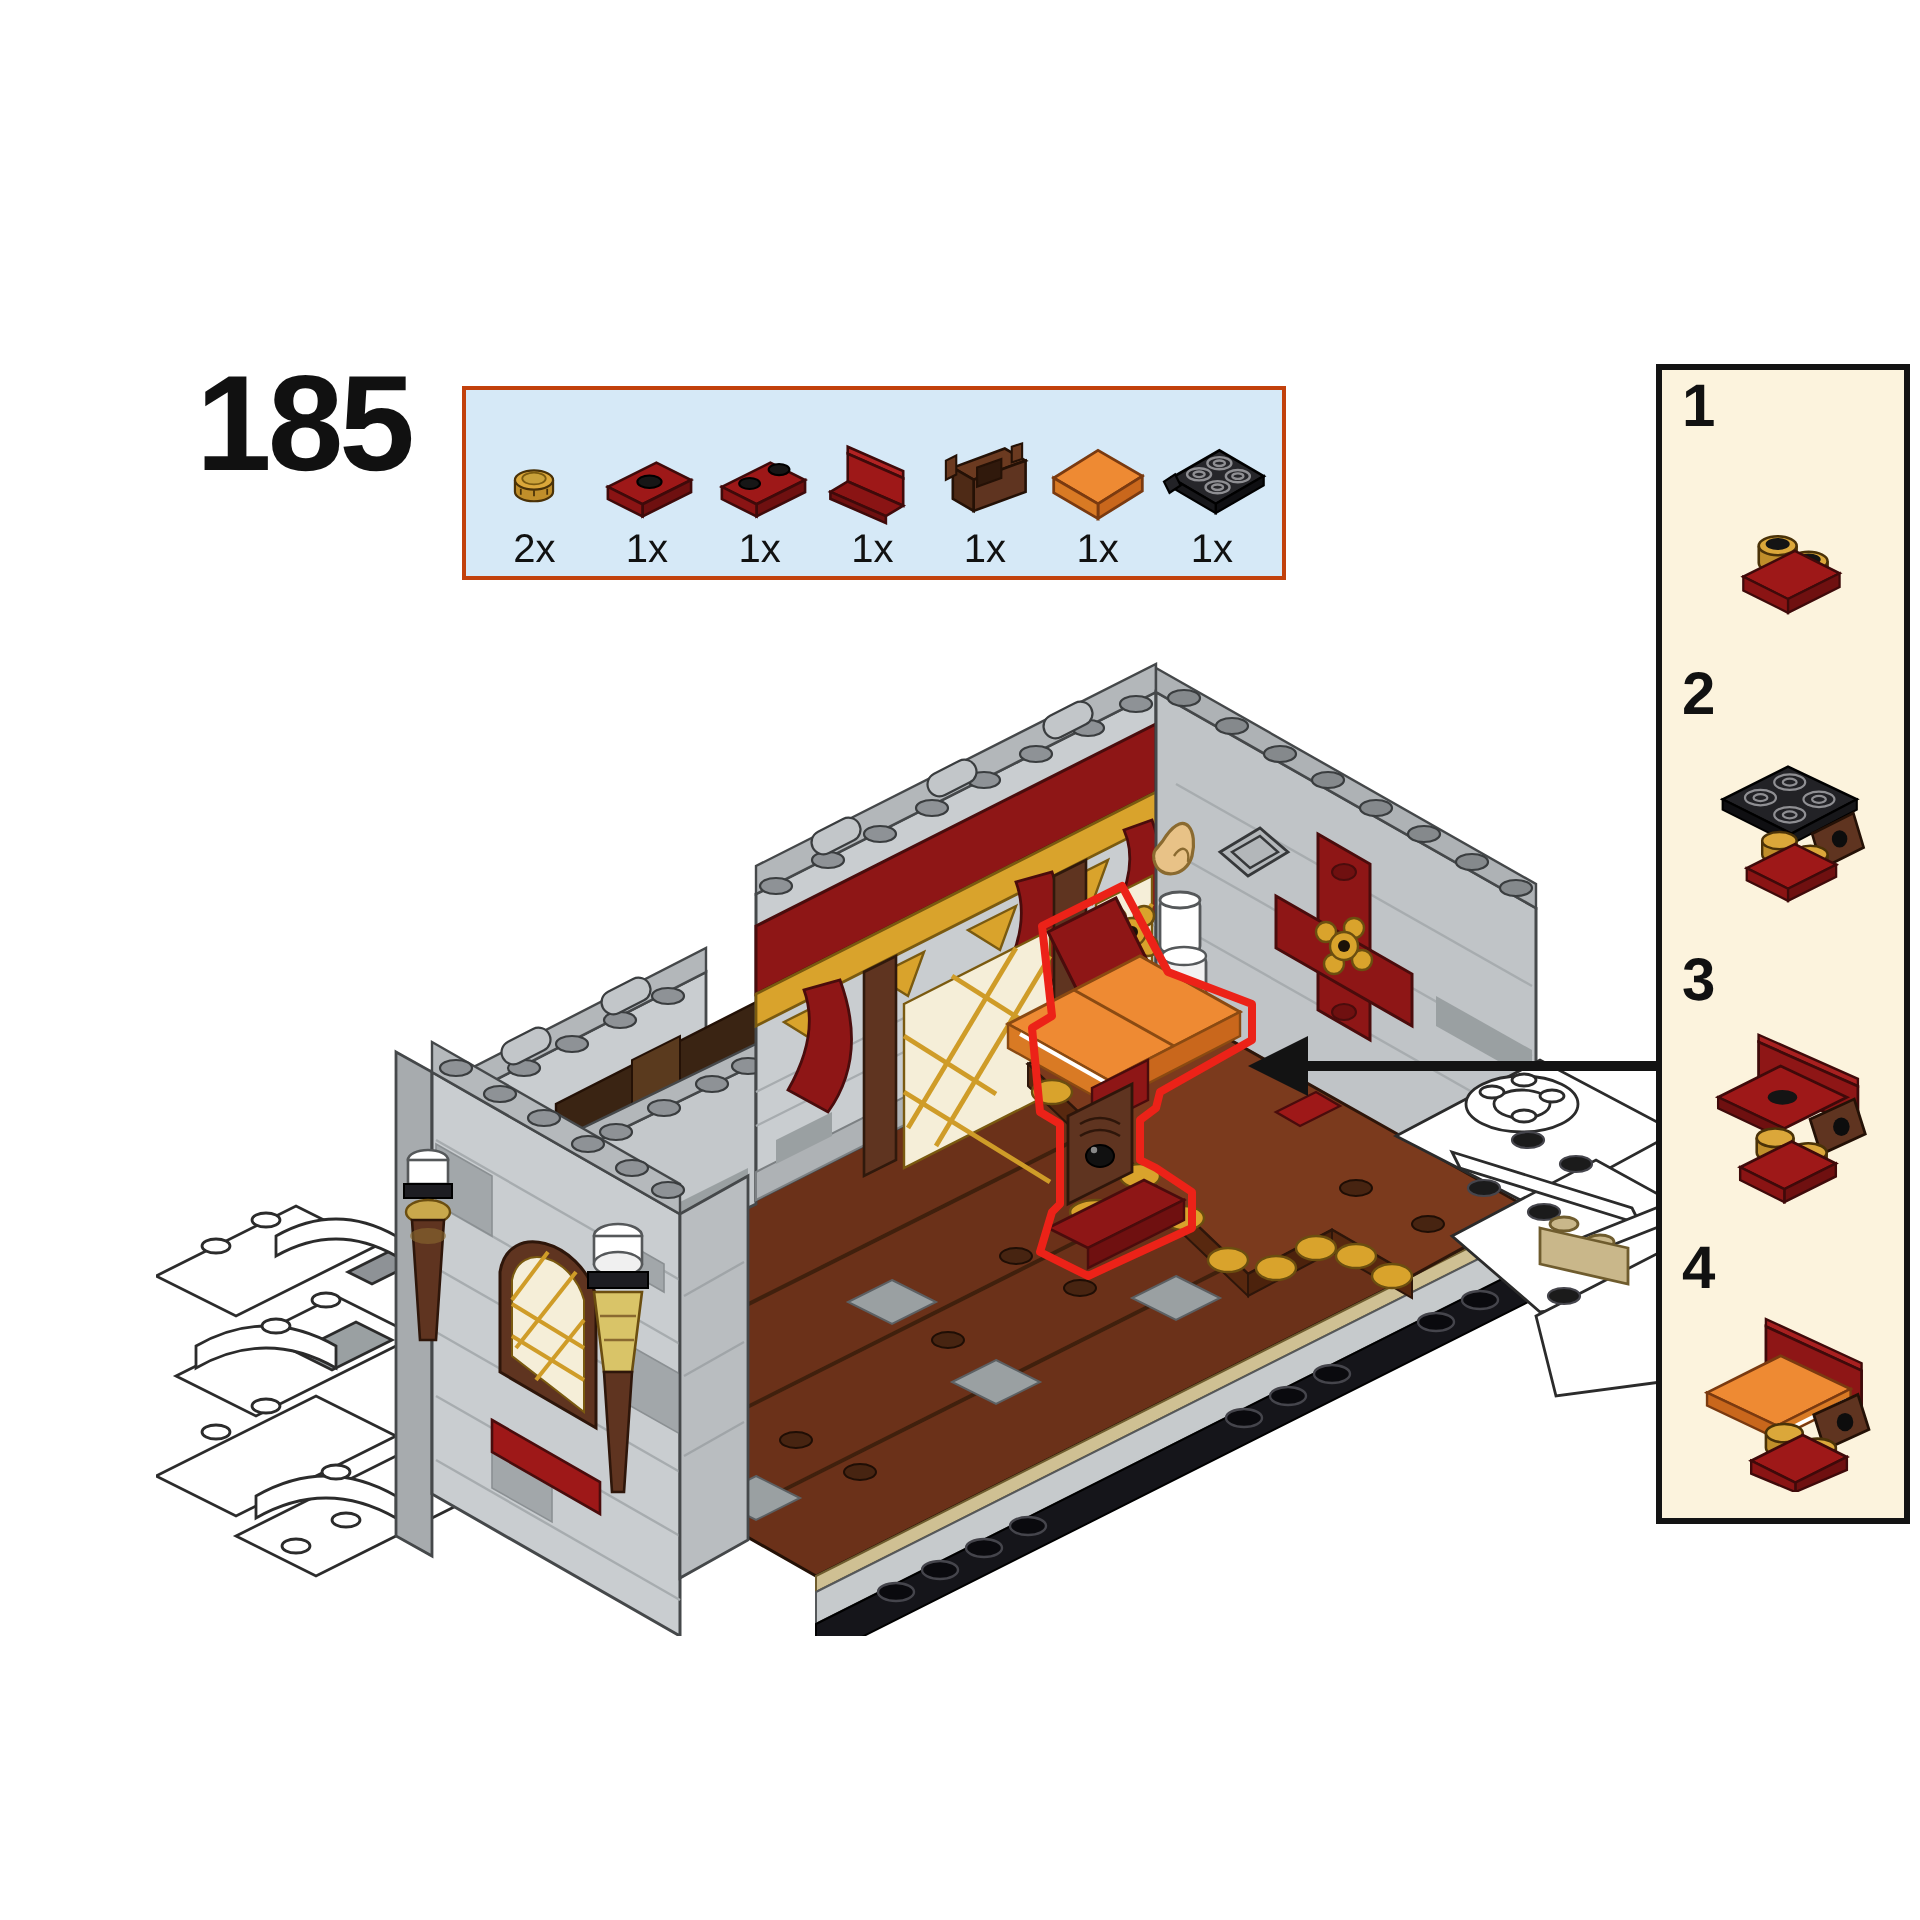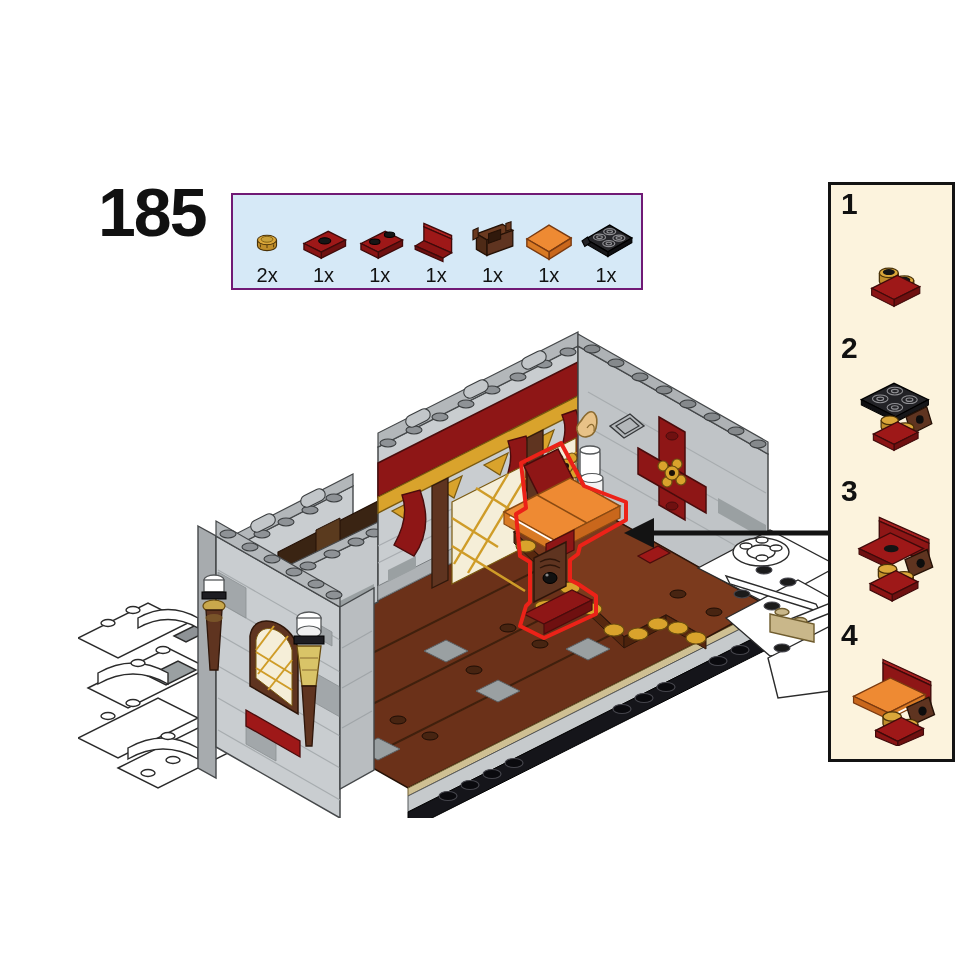--- a/index.html
+++ b/index.html
@@ -1,21 +1,21 @@
 <!DOCTYPE html>
 <html><head>
 <meta charset="utf-8">
 <style>
   html,body{margin:0;padding:0;background:#fff;}
   #page{position:relative;width:960px;height:828px;background:#fff;overflow:hidden;
         font-family:"Liberation Sans",sans-serif;margin-left:48px;}
   .step-number{position:absolute;left:50px;top:178px;font-size:68px;font-weight:bold;
         color:#111;letter-spacing:-2px;line-height:1;}
   .parts-box{position:absolute;left:183px;top:193px;width:412px;height:97px;
-        box-sizing:border-box;border:2px solid #701a75;background:#d6e9f7;
+        box-sizing:border-box;border:2px solid #c2410c;background:#d6e9f7;
         display:flex;align-items:stretch;padding:4px 6px 2px 6px;}
   .part{flex:1;display:flex;flex-direction:column;align-items:center;justify-content:flex-end;}
   .part svg{display:block;}
   .part .count{font-size:20px;color:#111;line-height:1.1;margin-top:1px;}
   .sidebar{position:absolute;left:780px;top:182px;width:127px;height:580px;
         box-sizing:border-box;border:3px solid #131313;background:#fcf3dd;
         display:flex;flex-direction:column;}
   .substep{flex:1;position:relative;padding:4px 6px 0 10px;}
   .substep .num{font-size:30px;font-weight:bold;color:#111;line-height:1;}
   .substep svg{display:block;margin:4px auto 0 auto;}

